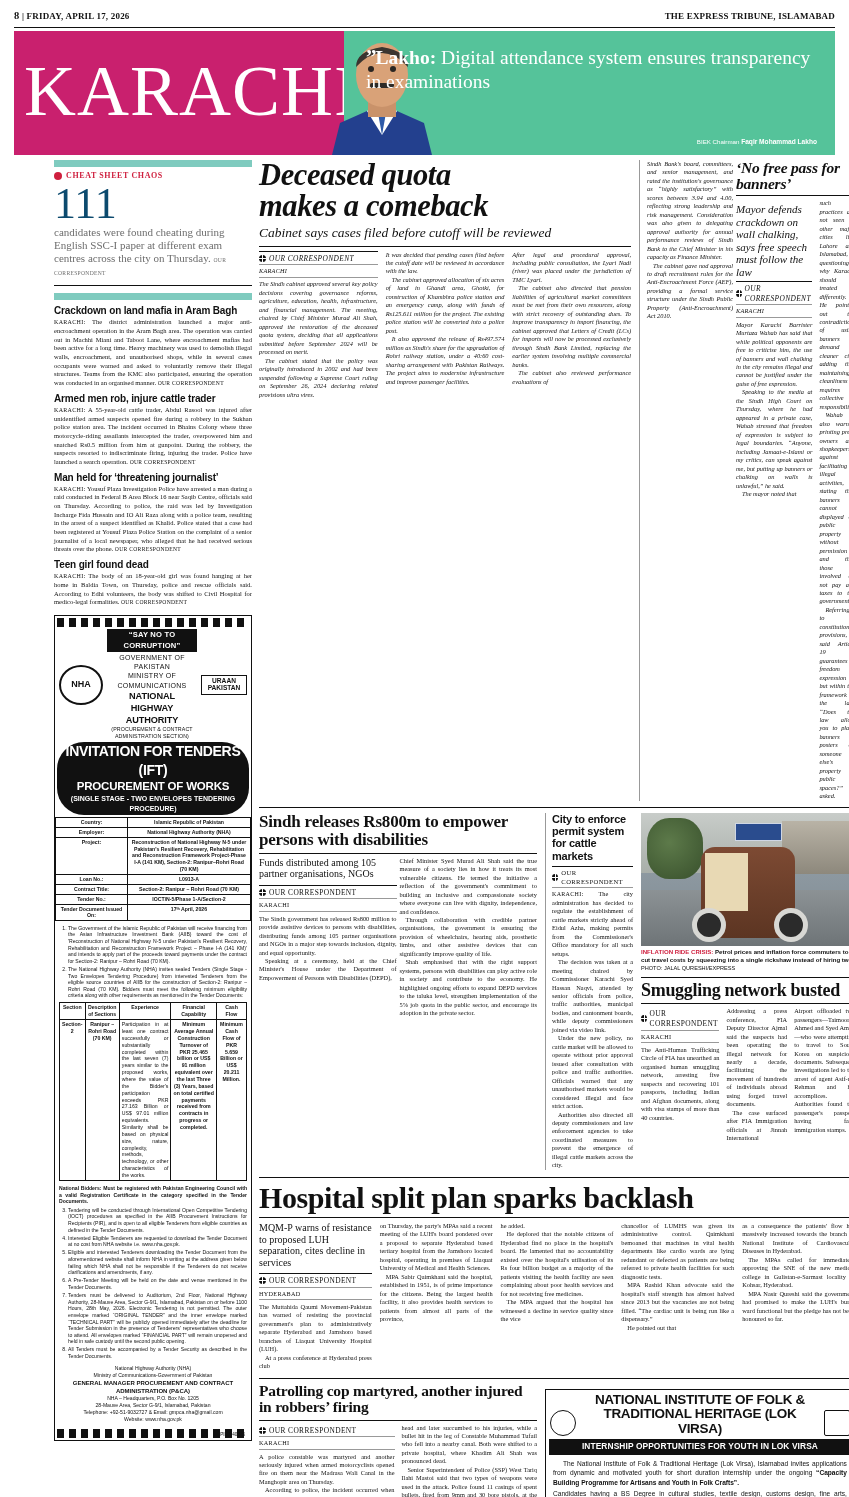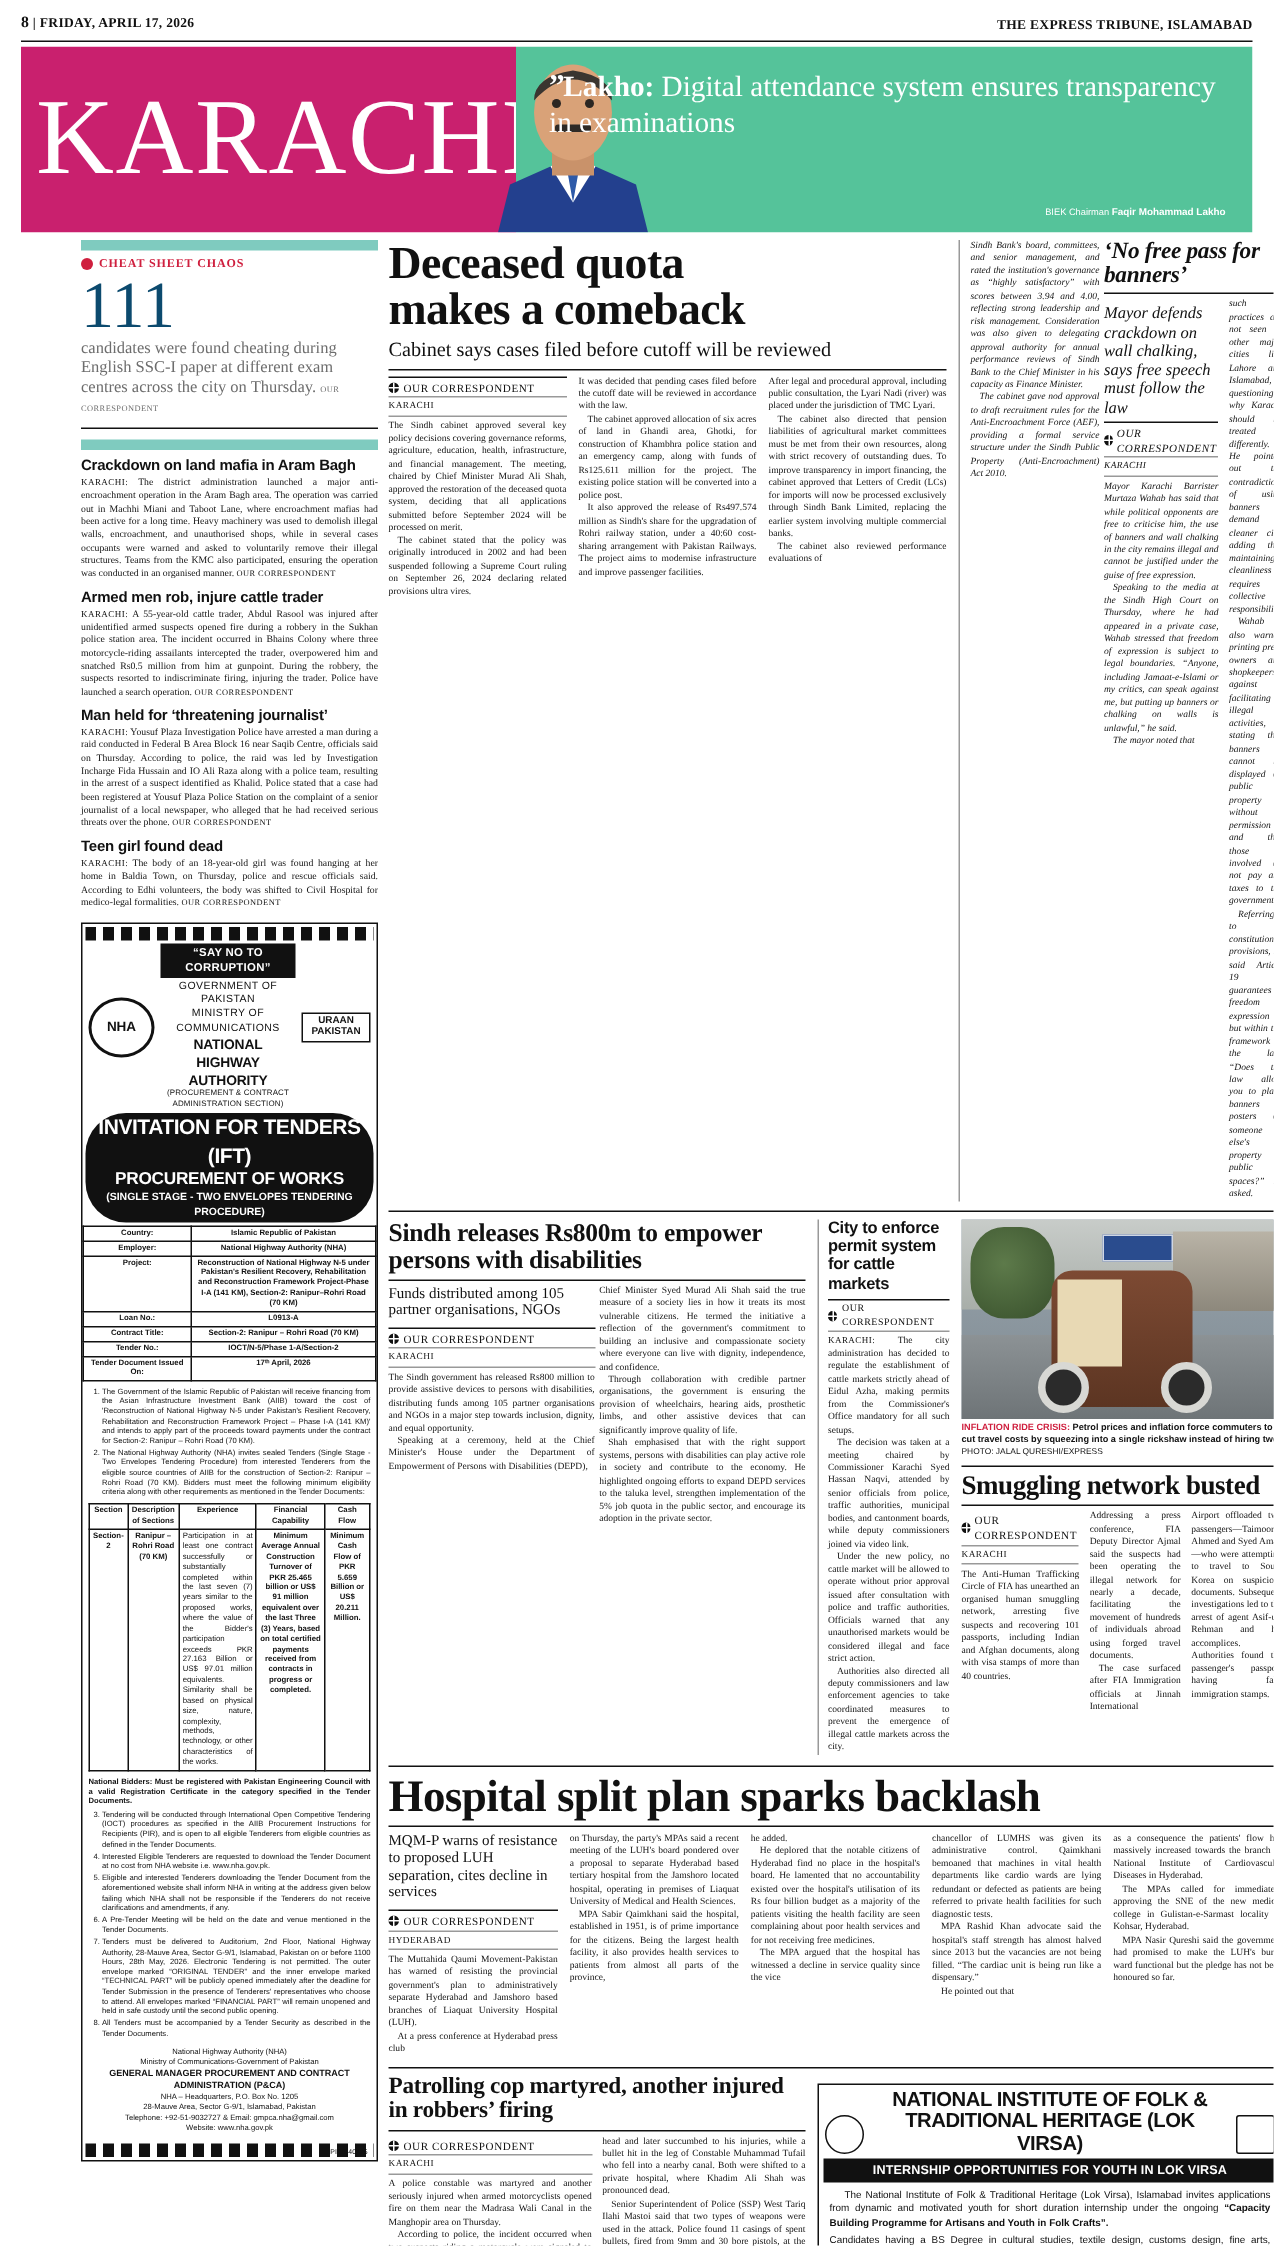--- a/index.html
+++ b/index.html
@@ -407,21 +407,21 @@
         <div class="nha-pid">PID(I)40425</div>
         <div class="nha-dash"></div>
       </div>
 
     </div>
 
     <div class="ccol">
 
       <div style="display:flex; gap:8px;">
 
-        <div style="width:372px; flex:none;">
+        <div style="width:372px; flex:none;font-style:italic;">
           <h1 class="hl-main">
             <span>Deceased quota</span><br>
             <span>makes a comeback</span>
           </h1>
           <div class="hl-sub">Cabinet says cases filed before cutoff will be reviewed</div>
           <div class="rule2"></div>
 
           <div class="threecol">
             <div>
               <div class="byline">

